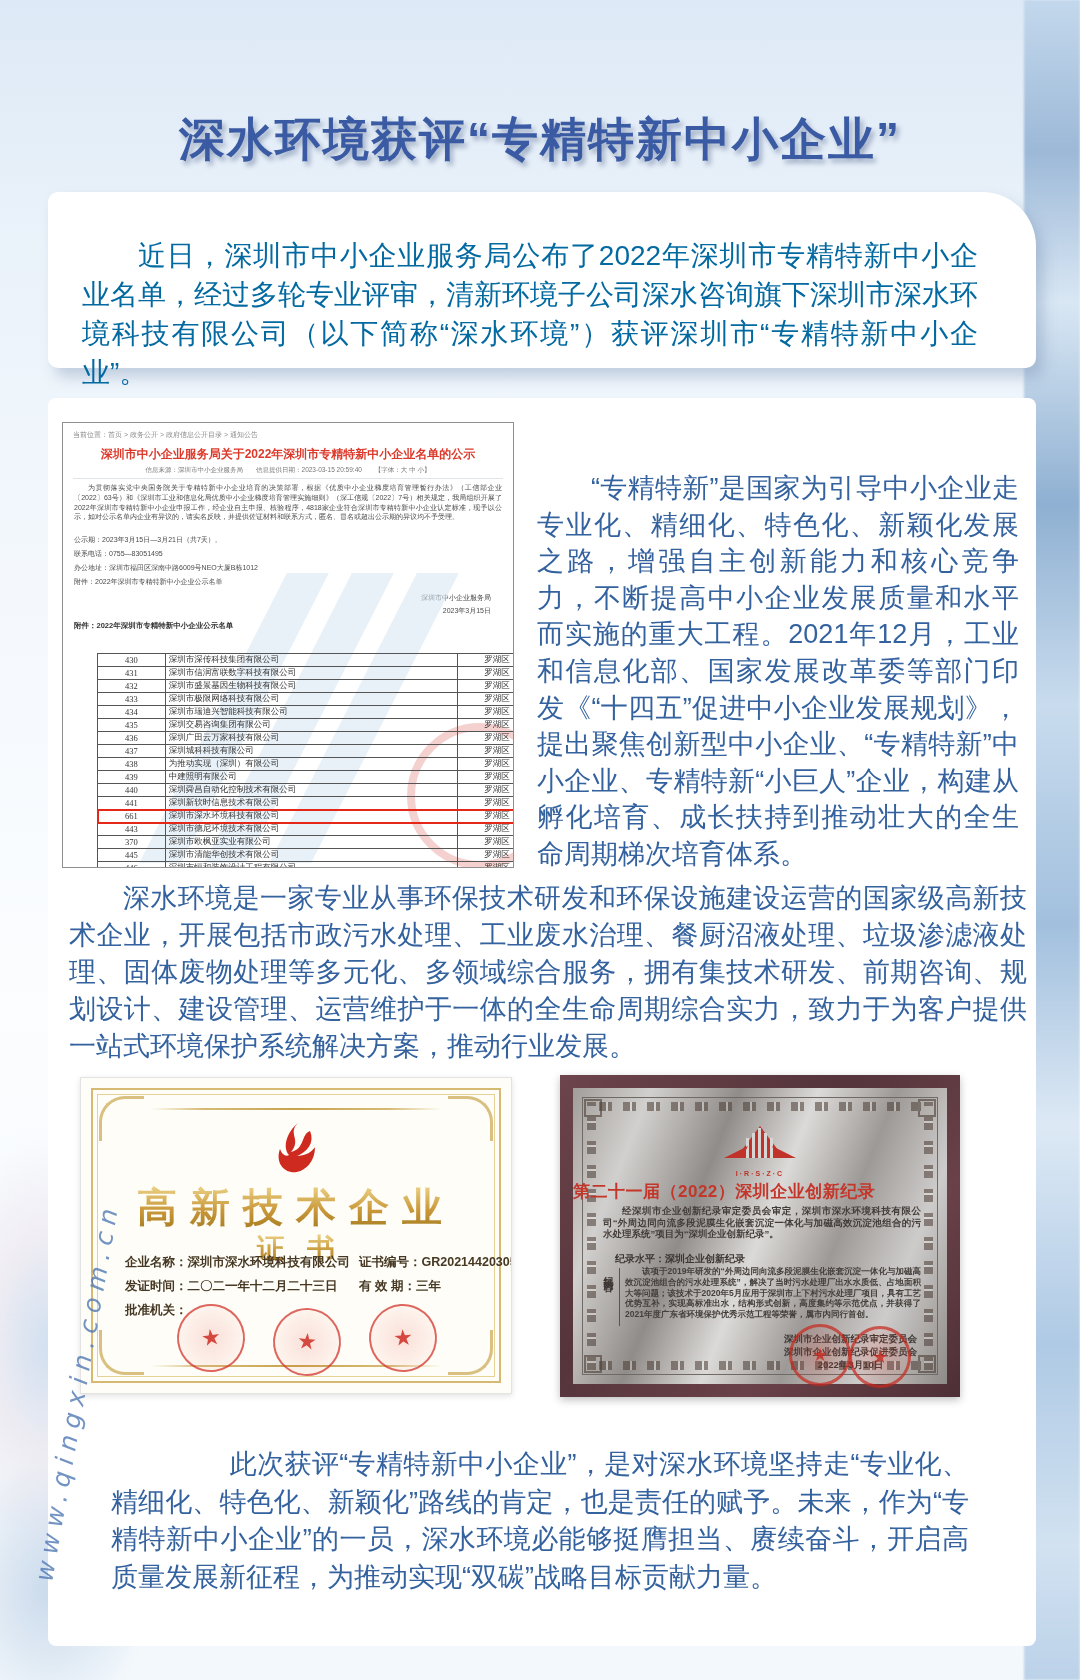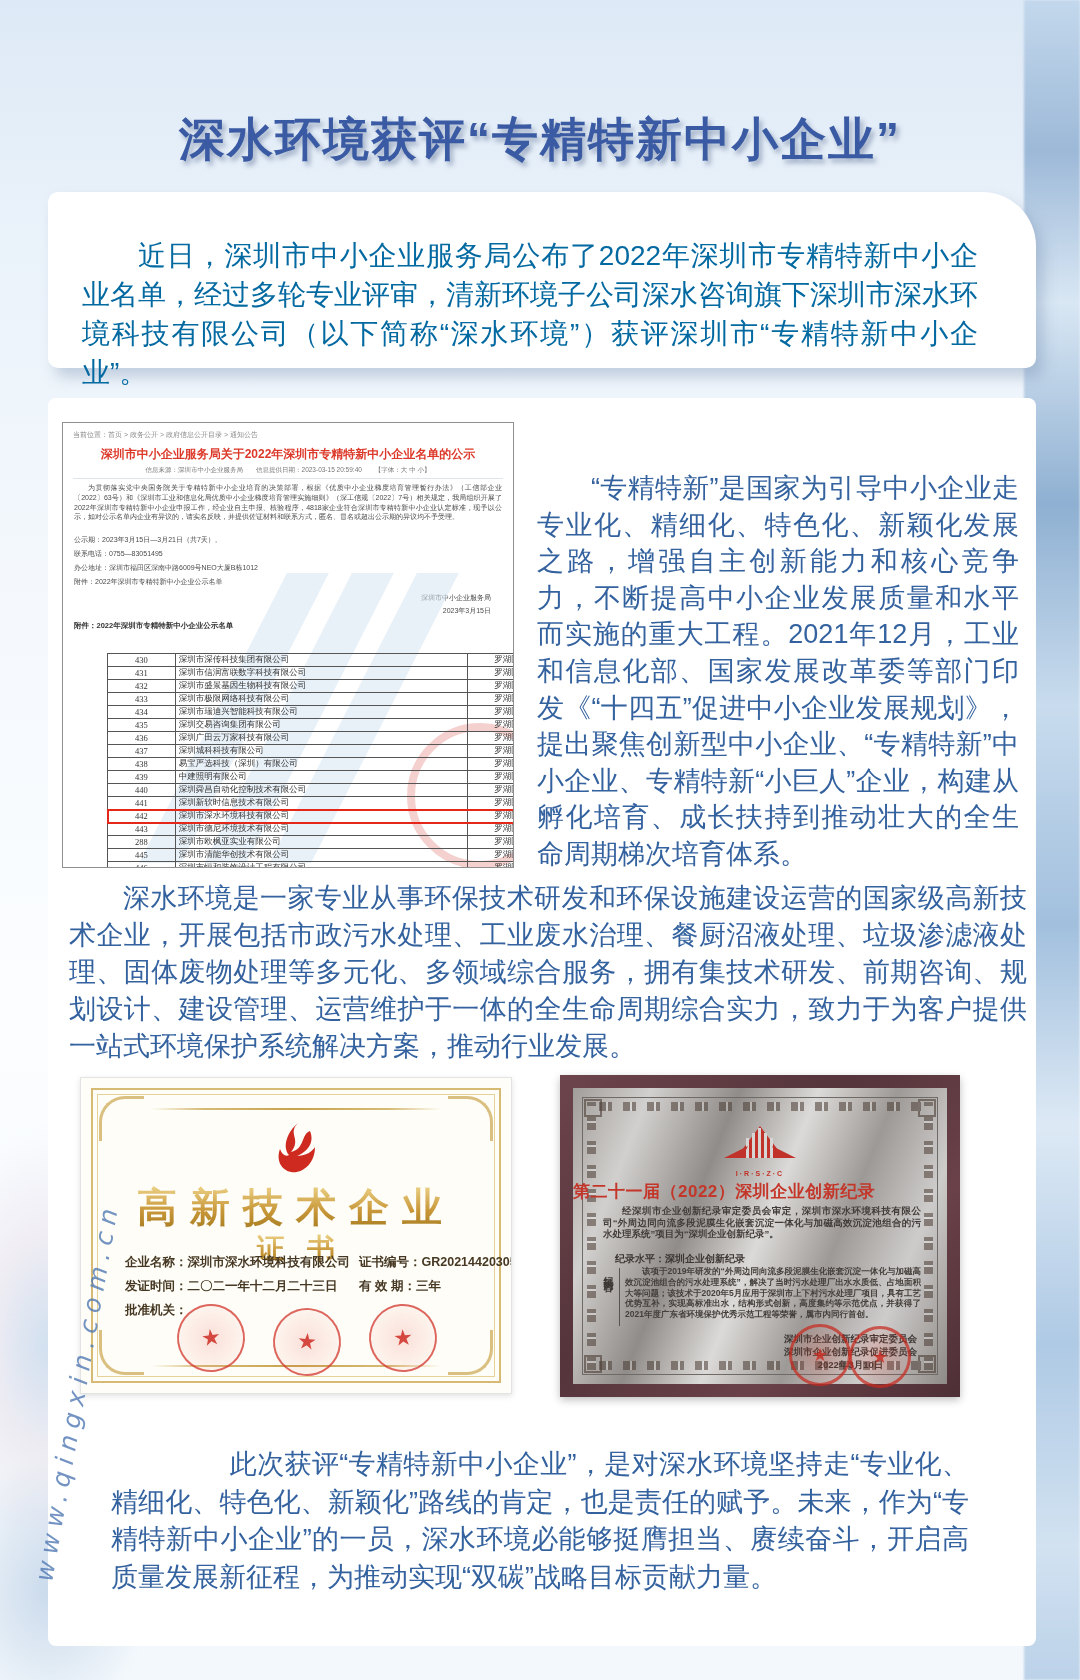--- a/index.html
+++ b/index.html
@@ -32,21 +32,21 @@
   .doc-breadcrumb{position:absolute;left:10px;top:7px;font-size:7px;color:#8a8a8a;}
   .doc-title{position:absolute;left:12px;right:12px;top:23px;text-align:center;font-size:12px;font-weight:bold;color:#dd392a;}
   .doc-meta{position:absolute;left:0;right:0;top:43px;text-align:center;font-size:6.5px;color:#777;}
   .doc-sep{position:absolute;left:10px;right:10px;top:55px;border-top:1px solid #dfe5ea;}
   .doc-body{position:absolute;left:11px;right:11px;top:60px;font-size:7px;line-height:9.8px;color:#4a4a4a;text-align:justify;text-indent:2em;margin:0;}
   .doc-line{position:absolute;left:11px;font-size:7px;color:#4a4a4a;}
   .doc-right{position:absolute;right:22px;font-size:7px;color:#4a4a4a;text-align:right;}
   .doc-attach2{position:absolute;left:11px;top:198px;font-size:7.5px;font-weight:bold;color:#333;}
   .doc-table-title{position:absolute;left:0;right:0;top:212px;text-align:center;font-size:12px;font-weight:bold;
     color:#222;font-family:"Liberation Serif","DejaVu Serif",serif;}
-  .doc-table{position:absolute;left:44px;top:230px;width:440px;border-collapse:collapse;z-index:2;
+  .doc-table{position:absolute;left:34px;top:230px;width:440px;border-collapse:collapse;z-index:2;
     font-family:"Liberation Serif","DejaVu Serif",serif;}
   .doc-table td{border:1px solid #555;font-size:8.5px;color:#333;height:10.9px;padding:0 3px;background:transparent;white-space:nowrap;overflow:hidden;}
   .doc-table td.c-no{width:52px;text-align:center;}
   .doc-table td.c-name{width:248px;text-align:left;}
   .doc-table td.c-dist{width:62px;text-align:center;}
   .doc-table tr.hl{outline:2.5px solid #e5271a;outline-offset:-1px;}
   .doc-stripe{position:absolute;width:42px;height:290px;background:#d7e5f3;opacity:.55;transform:skewX(-27deg);z-index:1;}
   .doc-seal-wm{position:absolute;right:-40px;top:300px;width:130px;height:130px;border:8px solid rgba(205,45,35,.22);border-radius:50%;z-index:1;}
   
   .policy{position:absolute;left:489px;top:72px;width:482px;font-size:27px;line-height:36.6px;}
@@ -178,50 +178,50 @@
             <td class="c-name">深圳广田云万家科技有限公司</td>
             <td class="c-dist">罗湖区</td>
           </tr>
             <tr>
             <td class="c-no">437</td>
             <td class="c-name">深圳城科科技有限公司</td>
             <td class="c-dist">罗湖区</td>
           </tr>
             <tr>
             <td class="c-no">438</td>
-            <td class="c-name">易宝严选科技（深圳）有限公司</td>
+            <td class="c-name">为推动实现（深圳）有限公司</td>
             <td class="c-dist">罗湖区</td>
           </tr>
             <tr>
             <td class="c-no">439</td>
             <td class="c-name">中建照明有限公司</td>
             <td class="c-dist">罗湖区</td>
           </tr>
             <tr>
             <td class="c-no">440</td>
             <td class="c-name">深圳舜昌自动化控制技术有限公司</td>
             <td class="c-dist">罗湖区</td>
           </tr>
             <tr>
             <td class="c-no">441</td>
             <td class="c-name">深圳新软时信息技术有限公司</td>
             <td class="c-dist">罗湖区</td>
           </tr>
             <tr class="hl">
-            <td class="c-no">442</td>
+            <td class="c-no">661</td>
             <td class="c-name">深圳市深水环境科技有限公司</td>
             <td class="c-dist">罗湖区</td>
           </tr>
             <tr>
             <td class="c-no">443</td>
             <td class="c-name">深圳市德尼环境技术有限公司</td>
             <td class="c-dist">罗湖区</td>
           </tr>
             <tr>
-            <td class="c-no">288</td>
+            <td class="c-no">370</td>
             <td class="c-name">深圳市欧枫亚实业有限公司</td>
             <td class="c-dist">罗湖区</td>
           </tr>
             <tr>
             <td class="c-no">445</td>
             <td class="c-name">深圳市清能华创技术有限公司</td>
             <td class="c-dist">罗湖区</td>
           </tr>
             <tr>
             <td class="c-no">446</td>

